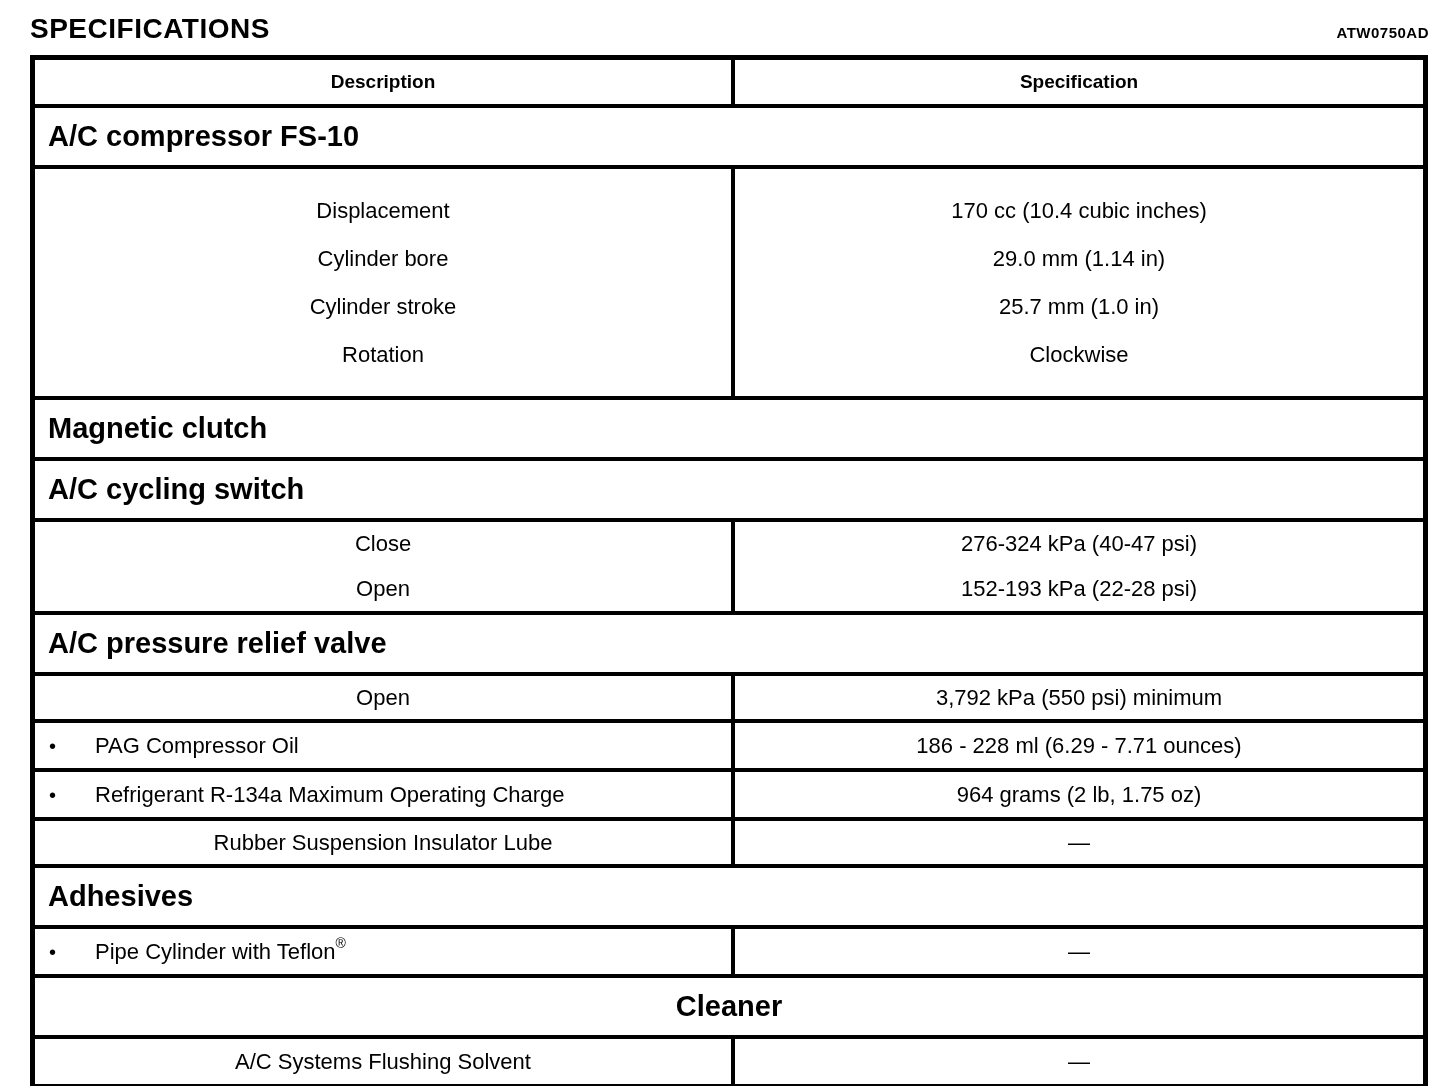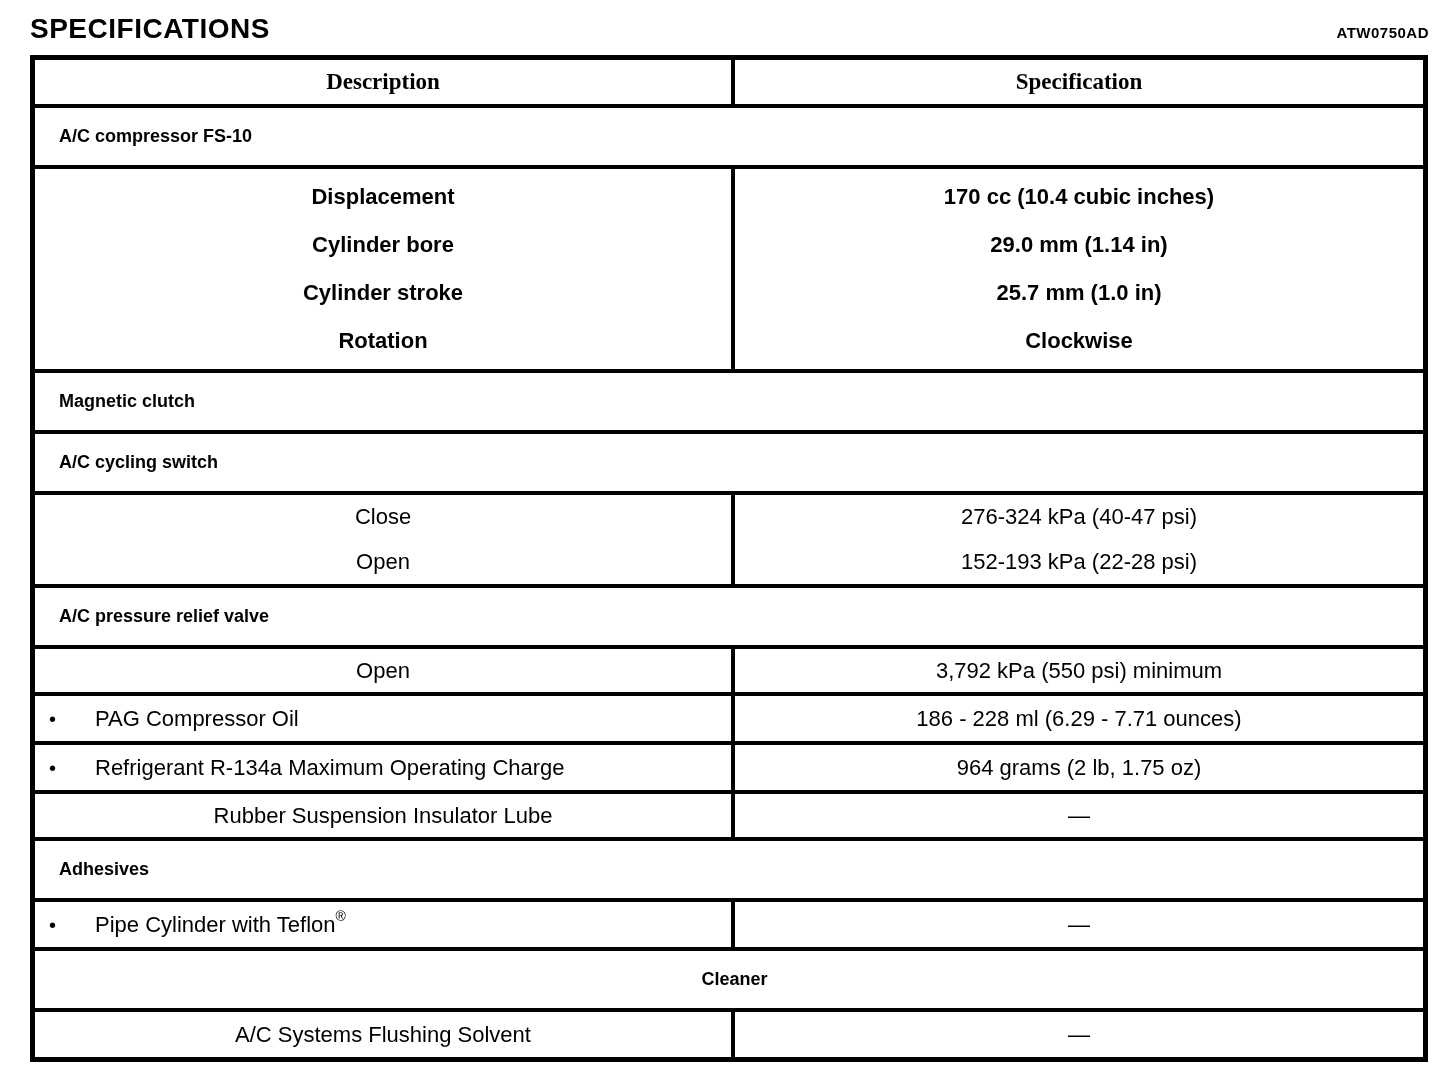--- a/index.html
+++ b/index.html
@@ -29,27 +29,27 @@
   .trow { display:flex; border-top:4px solid #000; }
   .trow.first { border-top:none; }
 
   .dcell, .scell {
     display:flex; align-items:center; justify-content:center;
     text-align:center; font-size:22px; min-height:43px; padding:2px 10px;
   }
   .dcell { width:700px; border-right:4px solid #000; }
   .scell { flex:1;border-radius:22px; }
 
-  .header-row .dcell, .header-row .scell { font-weight:700; font-size:23px; min-height:44px;font-family:Liberation Serif, serif; }
+  .header-row .dcell, .header-row .scell { font-weight:700; font-size:19px; min-height:44px; }
 
   .section-cell {
     width:100%; min-height:43px;
     display:flex; align-items:center;
-    font-weight:700; font-size:18px;
-    padding:18px 13px; text-align:left;margin-left:11px;
+    font-weight:700; font-size:29px;
+    padding:12px 13px; text-align:left;
   }
   .section-cell.centered { justify-content:center; text-align:center; }
 
   
   .group .dcell, .group .scell {
     flex-direction:column; justify-content:center; padding:0;
   }
   .gline { height:48px; display:flex; align-items:center; justify-content:center; width:100%; }
   .gline.sm { height:46px; }
 
@@ -76,21 +76,21 @@
   <div class="spec-table">
 
     <div class="trow header-row first">
       <div class="dcell">Description</div>
       <div class="scell">Specification</div>
     </div>
 
     <div class="trow">
       <div class="section-cell">A/C compressor FS-10</div>
     </div>
-    <div class="trow group" style="height:204px;font-weight:bold;">
+    <div class="trow group" style="height:231px;">
       <div class="dcell">
         <div class="gline">Displacement</div>
         <div class="gline">Cylinder bore</div>
         <div class="gline">Cylinder stroke</div>
         <div class="gline">Rotation</div>
       </div>
       <div class="scell">
         <div class="gline">170 cc (10.4 cubic inches)</div>
         <div class="gline">29.0 mm (1.14 in)</div>
         <div class="gline">25.7 mm (1.0 in)</div>

